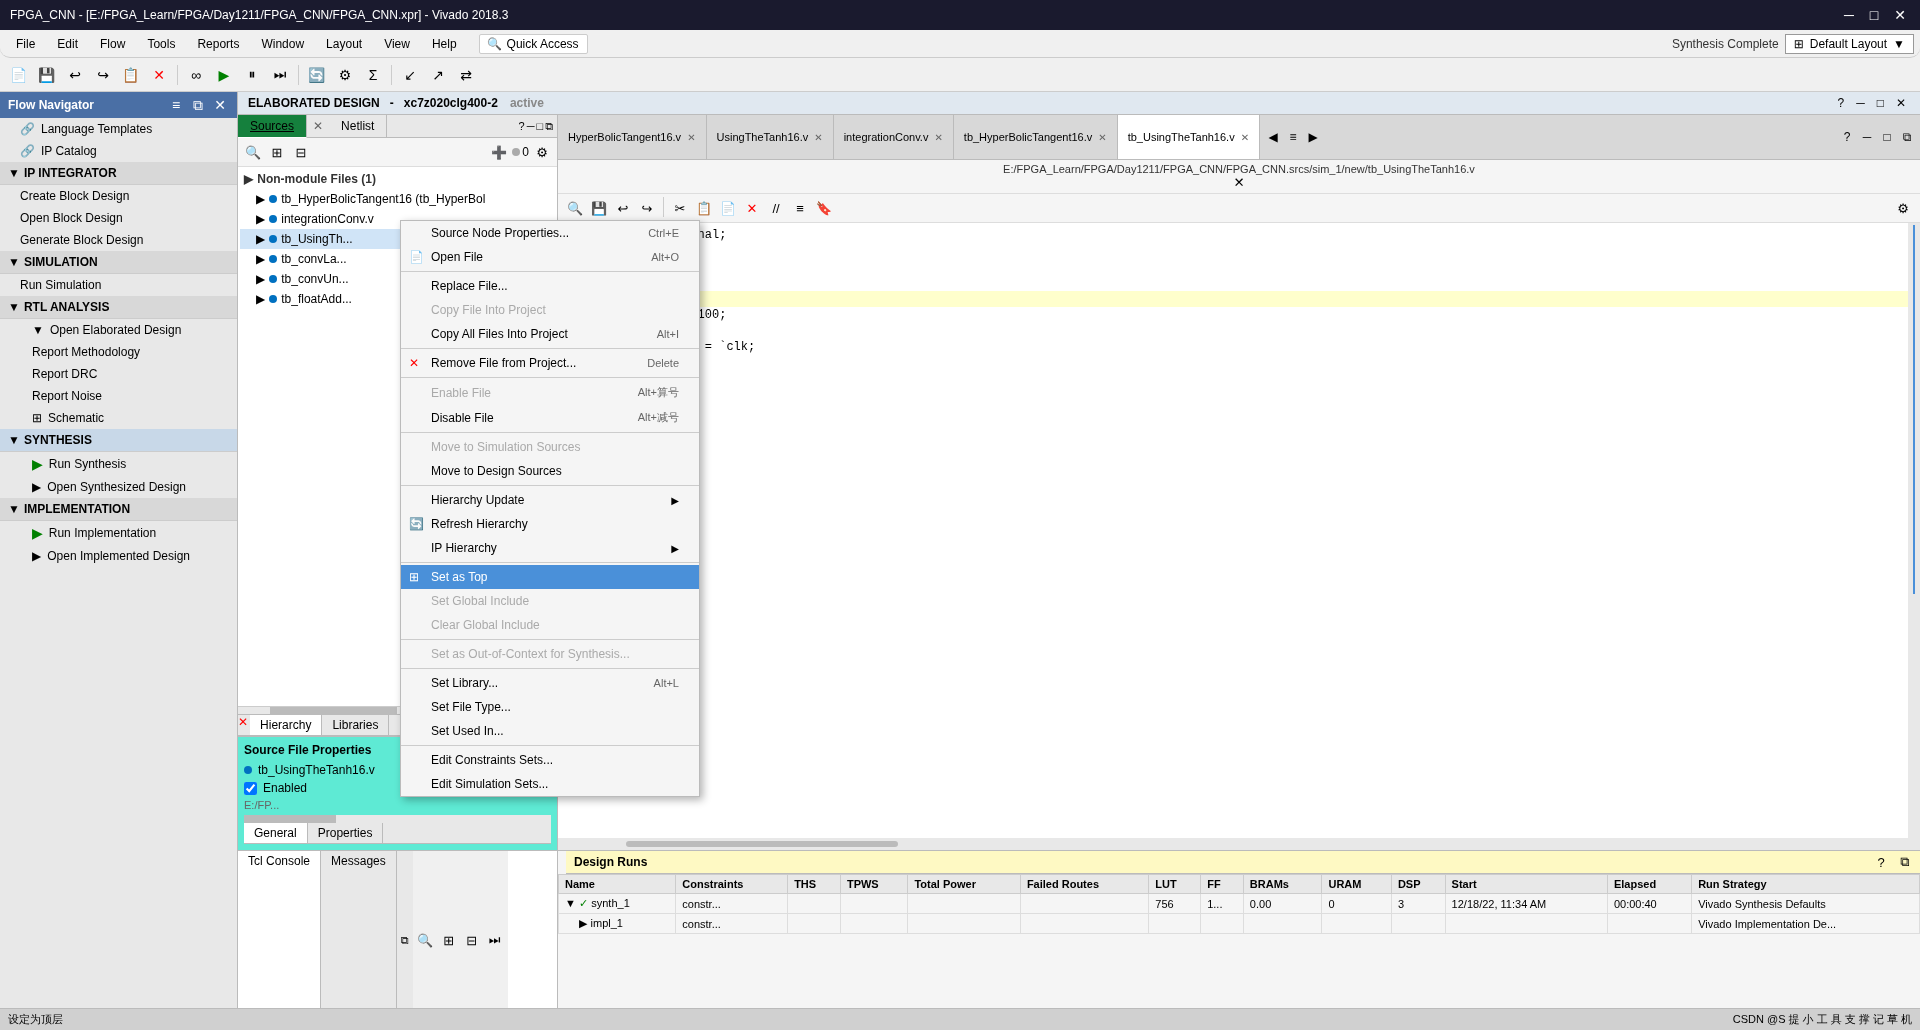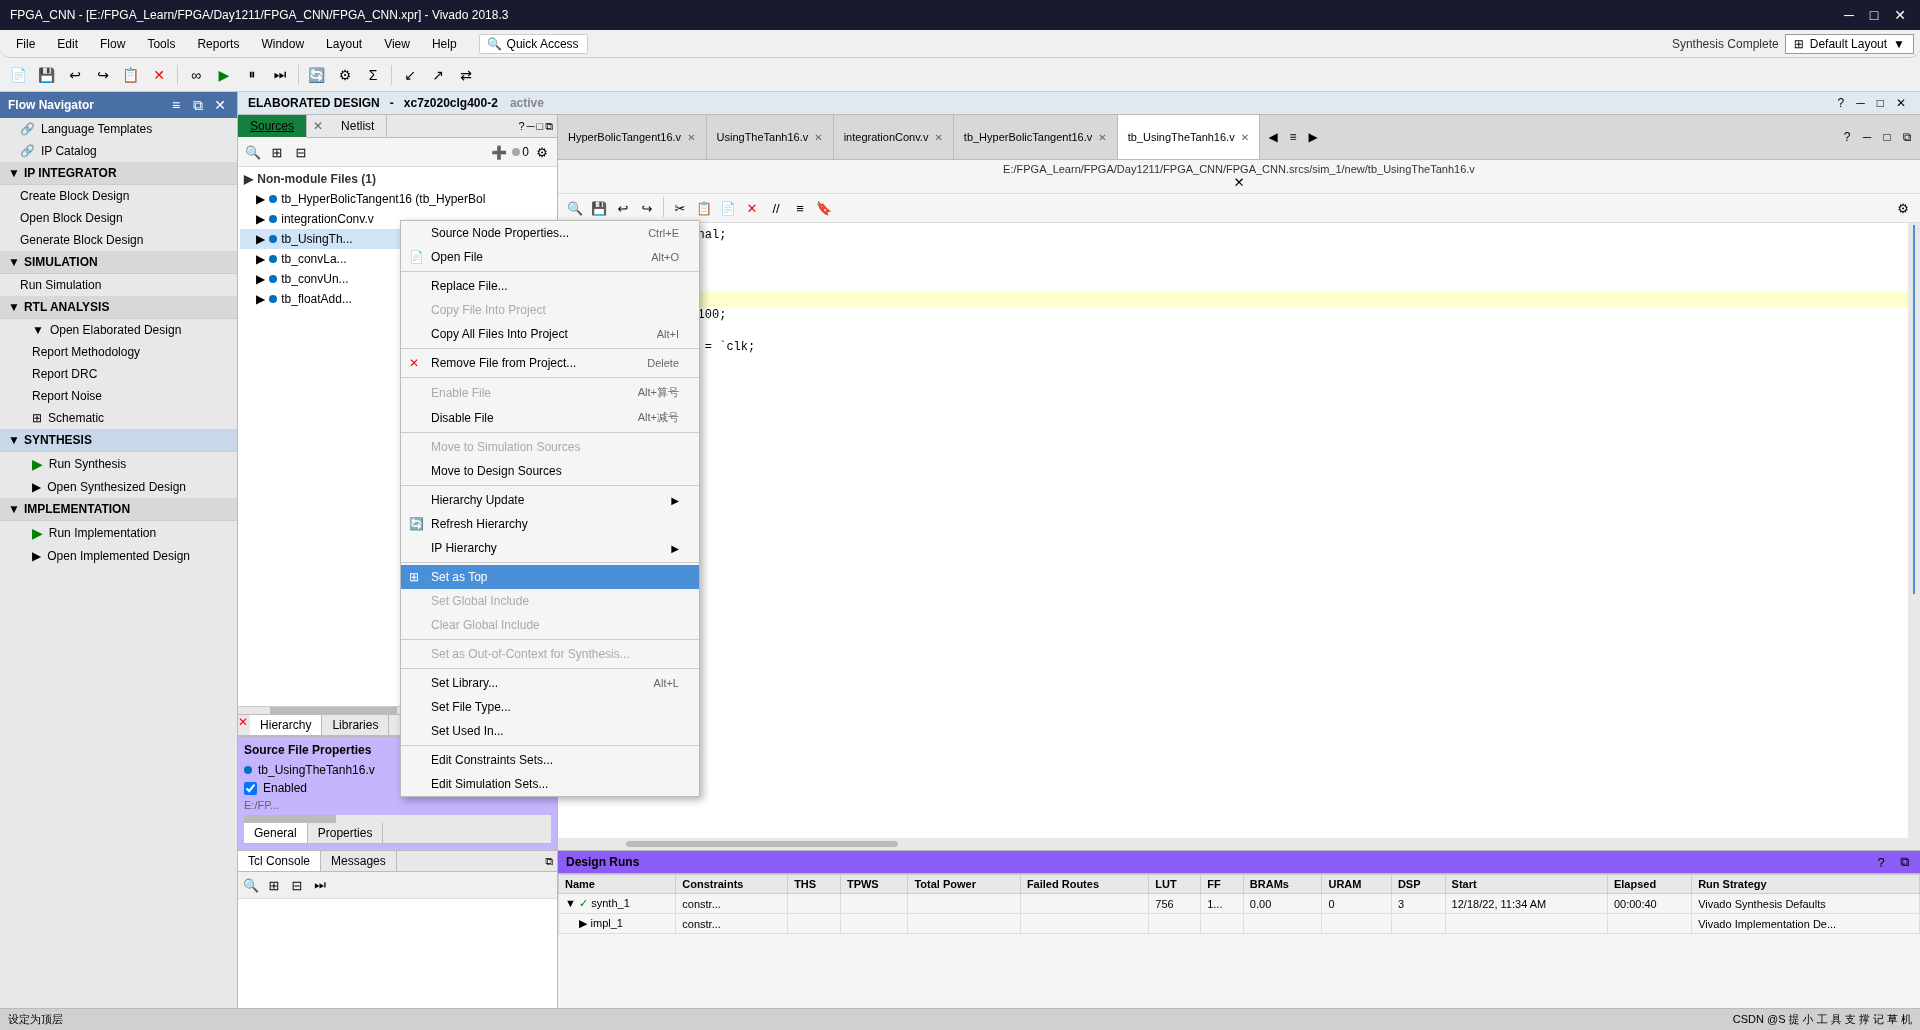--- a/index.html
+++ b/index.html
@@ -87,21 +87,21 @@
     .ctx-item.disabled { color: #aaa; cursor: default; }
     .ctx-separator { height: 1px; background: #ccc; margin: 2px 0; }
     .ctx-shortcut { font-size: 11px; color: #666; margin-left: 20px; }
     .ctx-arrow { font-size: 10px; }
     .ctx-icon { position: absolute; left: 8px; font-size: 12px; }
     
     
     #bottom-panels { height: 180px; display: flex; border-top: 1px solid #bbb; background: #f5f5f5; }
     
     
-    #tcl-panel { width: 320px; border-right: 1px solid #bbb; display: flex; flex-direction: column; }
+    #tcl-panel { width: 320px; border-right: 1px solid #bbb; display: flex; flex-direction: row; }
     .console-tabs { display: flex; background: #e8e8e8; border-bottom: 1px solid #bbb; }
     .console-tab { padding: 3px 10px; font-size: 12px; cursor: pointer; border-right: 1px solid #bbb; }
     .console-tab.active { background: #fff; }
     .console-toolbar { display: flex; align-items: center; padding: 2px; background: #f0f0f0; border-bottom: 1px solid #ddd; gap: 1px; }
     
     
     #design-runs { flex: 1; overflow: auto; }
     .runs-table { width: 100%; border-collapse: collapse; font-size: 11px; }
     .runs-table th { background: #e8e8e8; border: 1px solid #ccc; padding: 3px 6px; text-align: left; font-weight: bold; position: sticky; top: 0; white-space: nowrap; }
     .runs-table td { border: 1px solid #ddd; padding: 3px 6px; white-space: nowrap; }
@@ -112,21 +112,21 @@
     ::-webkit-scrollbar-track { background: #f0f0f0; }
     ::-webkit-scrollbar-thumb { background: #bbb; border-radius: 2px; }
     
     
     .hier-tabs { display: flex; background: #e8e8e8; border-top: 1px solid #bbb; border-bottom: 1px solid #bbb; }
     .hier-tab { padding: 3px 10px; font-size: 12px; cursor: pointer; border-right: 1px solid #bbb; }
     .hier-tab.active { background: #fff; }
     .hier-close { color: red; margin-right: 2px; }
     
     
-    #source-props { border-top: 1px solid #bbb; background: #c4b5fd; padding: 6px; font-size: 12px; }
+    #source-props { border-top: 1px solid #bbb; background: #5eead4; padding: 6px; font-size: 12px; }
     .prop-item { display: flex; align-items: center; gap: 6px; padding: 2px 0; }
     .prop-tabs { display: flex; background: #e8e8e8; border-bottom: 1px solid #bbb; }
     .prop-tab { padding: 3px 10px; font-size: 12px; cursor: pointer; border-right: 1px solid #bbb; }
     .prop-tab.active { background: #fff; }
     
     .elab-help { display: flex; gap: 4px; margin-left: auto; font-size: 12px; }
     .elab-btn { background: none; border: none; cursor: pointer; font-size: 12px; padding: 0 4px; }
   </style>
 </head>
 <body>
@@ -492,21 +492,21 @@
           <button class="panel-tb-btn">🔍</button>
           <button class="panel-tb-btn">⊞</button>
           <button class="panel-tb-btn">⊟</button>
           <button class="panel-tb-btn">⏭</button>
         </div>
         <div style="flex:1; background:#fff; padding:4px; font-family:monospace; font-size:11px; overflow:auto;">
         </div>
       </div>
 
       <div id="design-runs">
-        <div style="display:flex; background:#8b5cf6; border-bottom:1px solid #bbb; align-items:center;">
+        <div style="display:flex; background:#fef9c3; border-bottom:1px solid #bbb; align-items:center;margin-left:8px;">
           <div style="padding:3px 8px; font-size:12px; font-weight:bold;">Design Runs</div>
           <div style="margin-left:auto; display:flex; gap:2px; padding:0 4px;">
             <button class="panel-tb-btn">?</button>
             <button class="panel-tb-btn">⧉</button>
           </div>
         </div>
         <div style="overflow:auto; flex:1;">
           <table class="runs-table">
             <thead>
               <tr>

